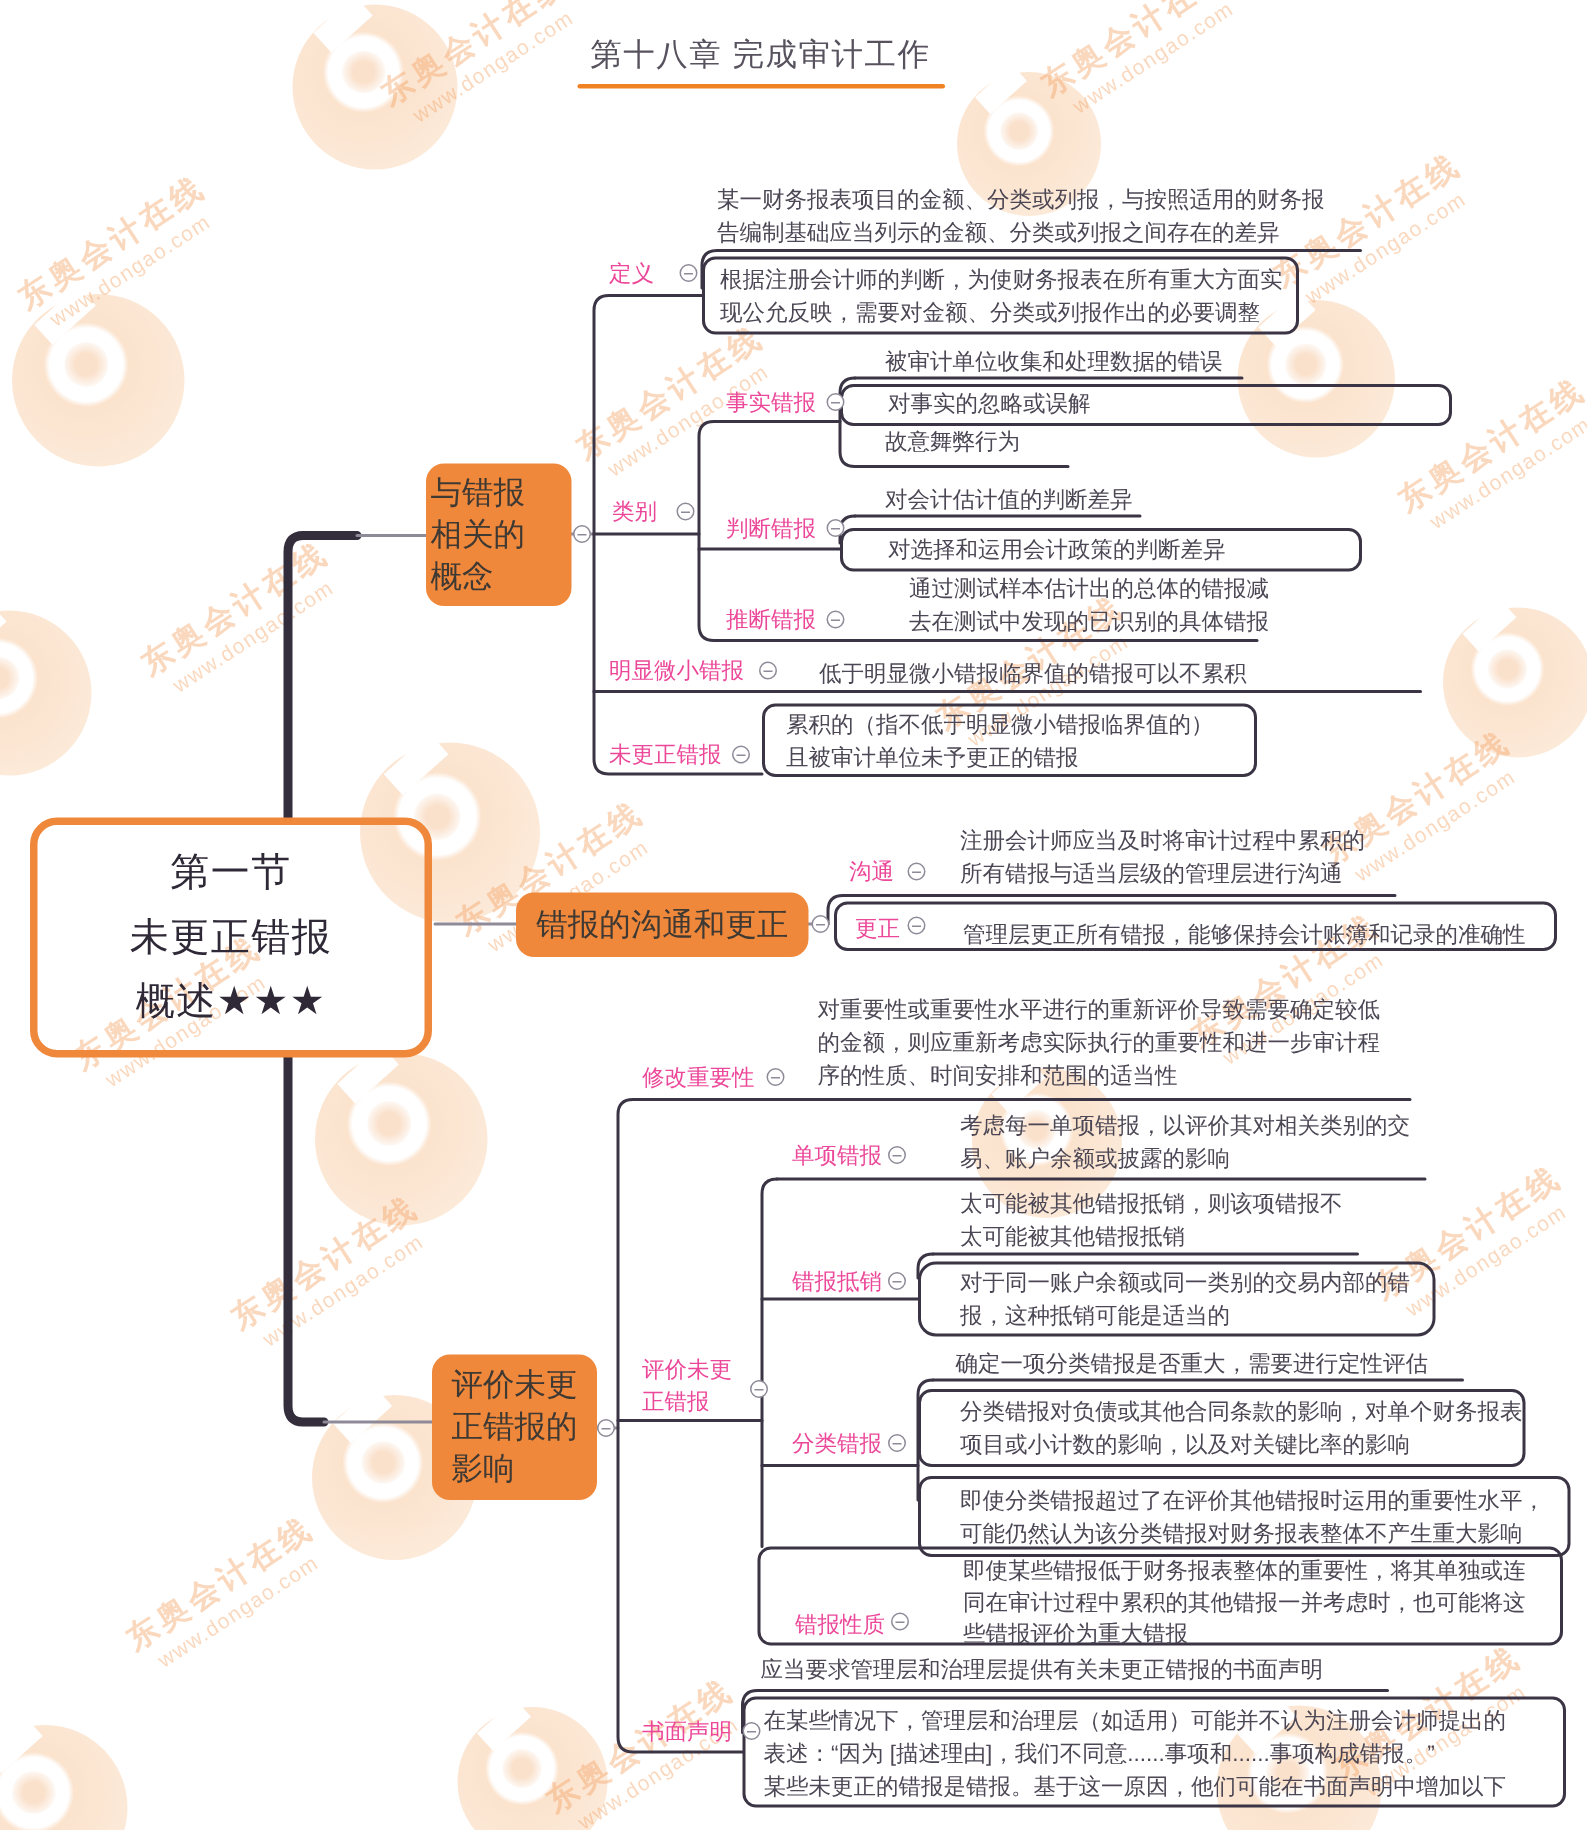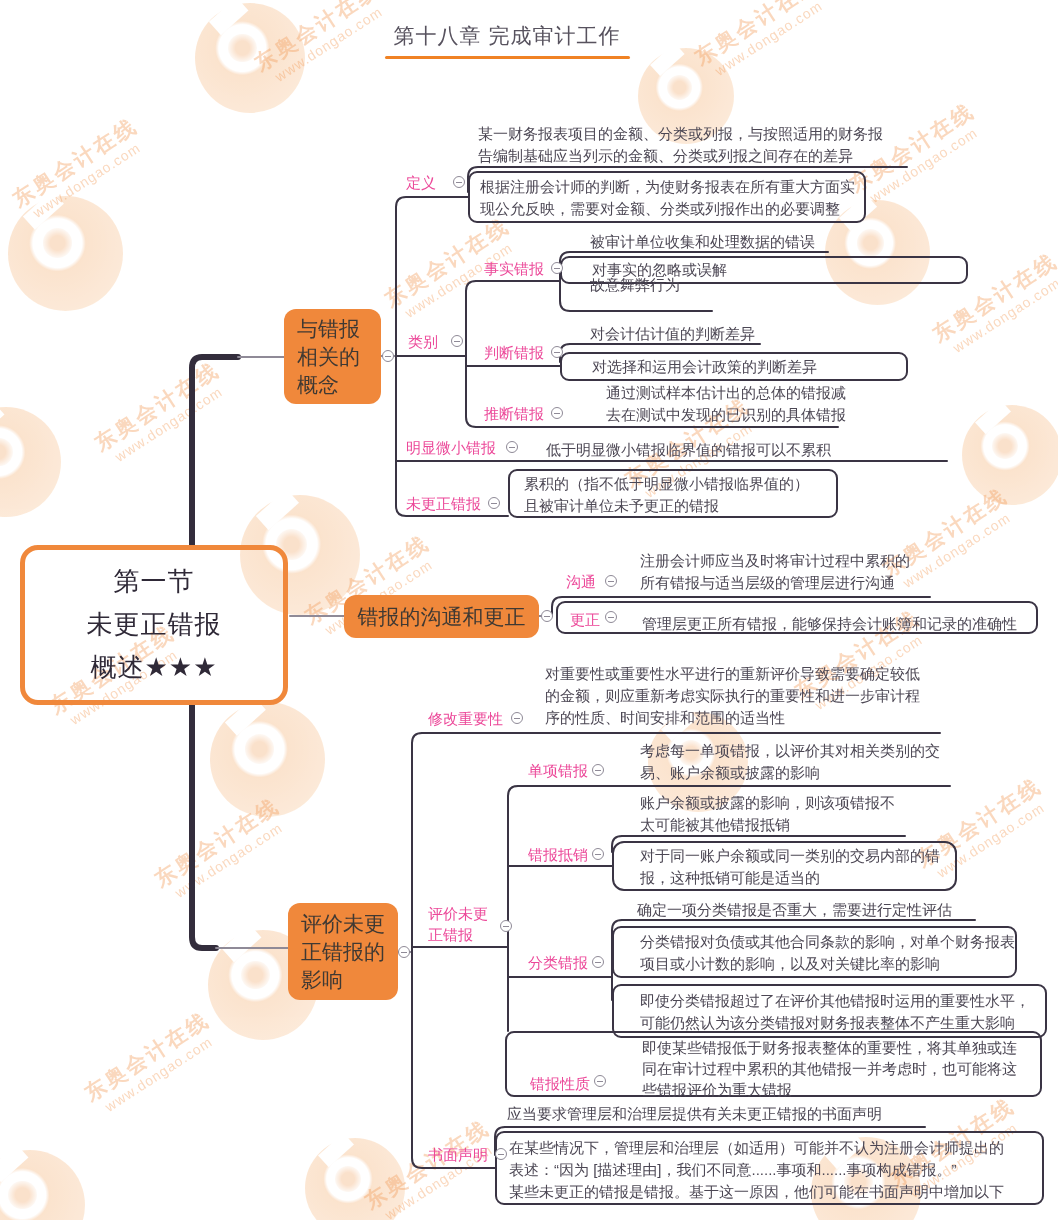--- a/index.html
+++ b/index.html
@@ -21,21 +21,21 @@
   
   #lines{position:absolute;left:0;top:0;z-index:1;}
   
   .abs{position:absolute;z-index:2;}
   #title{left:254px;top:22px;width:506px;text-align:center;font-size:21px;color:#57525E;letter-spacing:1px;}
   #title-underline{left:385px;top:56px;width:245px;height:3px;background:#F08224;border-radius:2px;}
   #root-box{left:20px;top:545px;width:268px;height:160px;border:5px solid #F0883B;border-radius:18px;
             box-sizing:border-box;text-align:center;font-size:26px;line-height:43px;color:#2F2937;
             padding-top:10px;letter-spacing:1px;}
   .branch{background:#F0883B;border-radius:12px;color:#3F3933;box-sizing:border-box;}
-  #b-concepts{left:284px;top:309px;width:97px;height:95px;font-size:21px;line-height:28px;padding:6px 0 0 13px;}
+  #b-concepts{left:284px;top:309px;width:97px;height:95px;font-size:21px;line-height:28px;padding:6px 0 0 3px;}
   #b-comm{left:344px;top:595px;width:195px;height:43px;font-size:21px;line-height:43px;text-align:center;}
   #b-eval{left:288px;top:903px;width:110px;height:97px;font-size:21px;line-height:28px;padding:7px 0 0 13px;}
   .lbl{font-size:15px;color:#ec4899;white-space:nowrap;line-height:17px;}
   .leaf{font-size:15px;color:#4C4754;white-space:nowrap;line-height:22px;}
   .lbox{border:2px solid #3A3444;border-radius:9px;box-sizing:border-box;font-size:15px;
         color:#4C4754;line-height:22px;white-space:nowrap;background:transparent;}
   .icn{position:absolute;z-index:3;width:12px;height:12px;box-sizing:border-box;border:1.4px solid #8F8A97;
        border-radius:50%;background:#fff;display:flex;align-items:center;justify-content:center;}
   .icn::after{content:"";width:6px;border-top:1.4px solid #8F8A97;}
 </style>
@@ -202,21 +202,21 @@
   <div class="abs lbox" style="left:468px;top:171px;width:398px;height:52px;padding:3px 10px;">
     <div>根据注册会计师的判断，为使财务报表在所有重大方面实</div>
     <div>现公允反映，需要对金额、分类或列报作出的必要调整</div>
   </div>
 
   <div class="abs lbl" style="left:408px;top:333px;">类别</div>
 
   <div class="abs lbl" style="left:484px;top:260px;">事实错报</div>
   <div class="abs leaf" style="left:590px;top:231px;">被审计单位收集和处理数据的错误</div>
   <div class="abs lbox" style="left:560px;top:256px;width:408px;height:28px;padding:1px 0 0 30px;">对事实的忽略或误解</div>
-  <div class="abs leaf" style="left:590px;top:274px;">故意舞弊行为</div>
+  <div class="abs leaf" style="left:590px;top:285px;font-family:Liberation Mono, monospace;">故意舞弊行为</div>
 
   <div class="abs lbl" style="left:484px;top:344px;">判断错报</div>
   <div class="abs leaf" style="left:590px;top:323px;">对会计估计值的判断差异</div>
   <div class="abs lbox" style="left:560px;top:352px;width:348px;height:29px;padding:2px 0 0 30px;">对选择和运用会计政策的判断差异</div>
 
   <div class="abs lbl" style="left:484px;top:405px;">推断错报</div>
   <div class="abs leaf" style="left:590px;top:382px;margin-left:16px;">
     <div>通过测试样本估计出的总体的错报减</div>
     <div>去在测试中发现的已识别的具体错报</div>
   </div>
@@ -253,21 +253,21 @@
   </div>
 
   <div class="abs lbl" style="left:528px;top:762px;">单项错报</div>
   <div class="abs leaf" style="left:640px;top:740px;">
     <div>考虑每一单项错报，以评价其对相关类别的交</div>
     <div>易、账户余额或披露的影响</div>
   </div>
 
   <div class="abs lbl" style="left:528px;top:846px;">错报抵销</div>
   <div class="abs leaf" style="left:640px;top:792px;">
-    <div>账户余额或披露的影响，则该项错报不</div>
+    <div>太可能被其他错报抵销，则该项错报不</div>
     <div>太可能被其他错报抵销</div>
   </div>
   <div class="abs lbox" style="left:612px;top:841px;width:345px;height:50px;padding:2px 0 0 26px;border-radius:12px;">
     <div>对于同一账户余额或同一类别的交易内部的错</div>
     <div>报，这种抵销可能是适当的</div>
   </div>
 
   <div class="abs lbl" style="left:528px;top:954px;">分类错报</div>
   <div class="abs leaf" style="left:637px;top:899px;">确定一项分类错报是否重大，需要进行定性评估</div>
   <div class="abs lbox" style="left:612px;top:926px;width:405px;height:52px;padding:3px 0 0 26px;">

